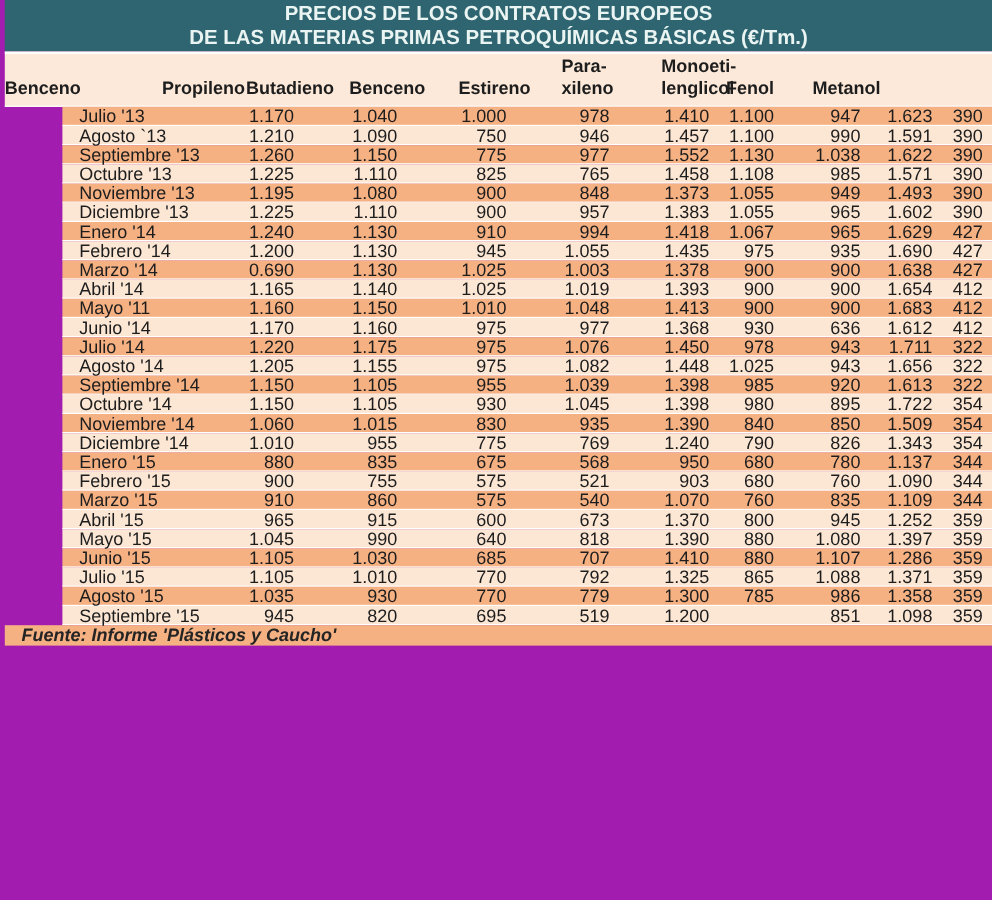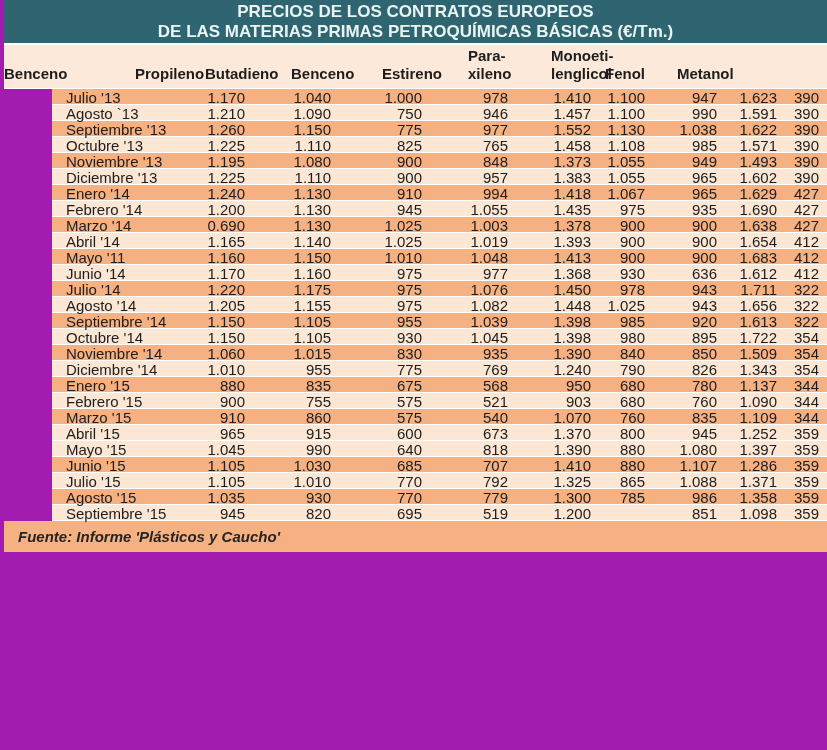--- a/index.html
+++ b/index.html
@@ -31,21 +31,21 @@
     height:16px;box-sizing:border-box;border-bottom:1px solid #ffffff;
     font-size:15px;
     margin-left:48px;
   }
   .row.orange{background:#F6B183;}
   .row.cream{background:#FCE7D5;}
   .cell-month{padding-left:14px;text-align:left;}
   .cell-num{text-align:right;padding-right:8px;}
   .cell-num.last{padding-right:8px;}
   .footer-band{
-    height:31px;background:#F6B183;display:flex;align-items:center;
+    height:17px;background:#F6B183;display:flex;align-items:center;
     font-size:15px;font-weight:bold;font-style:italic;color:#242424;
     padding-left:14px;box-sizing:border-box;
   }
 </style>
 </head>
 <body>
 
 <div class="page">
   <div class="title-band">
     <div>PRECIOS DE LOS CONTRATOS EUROPEOS</div>

